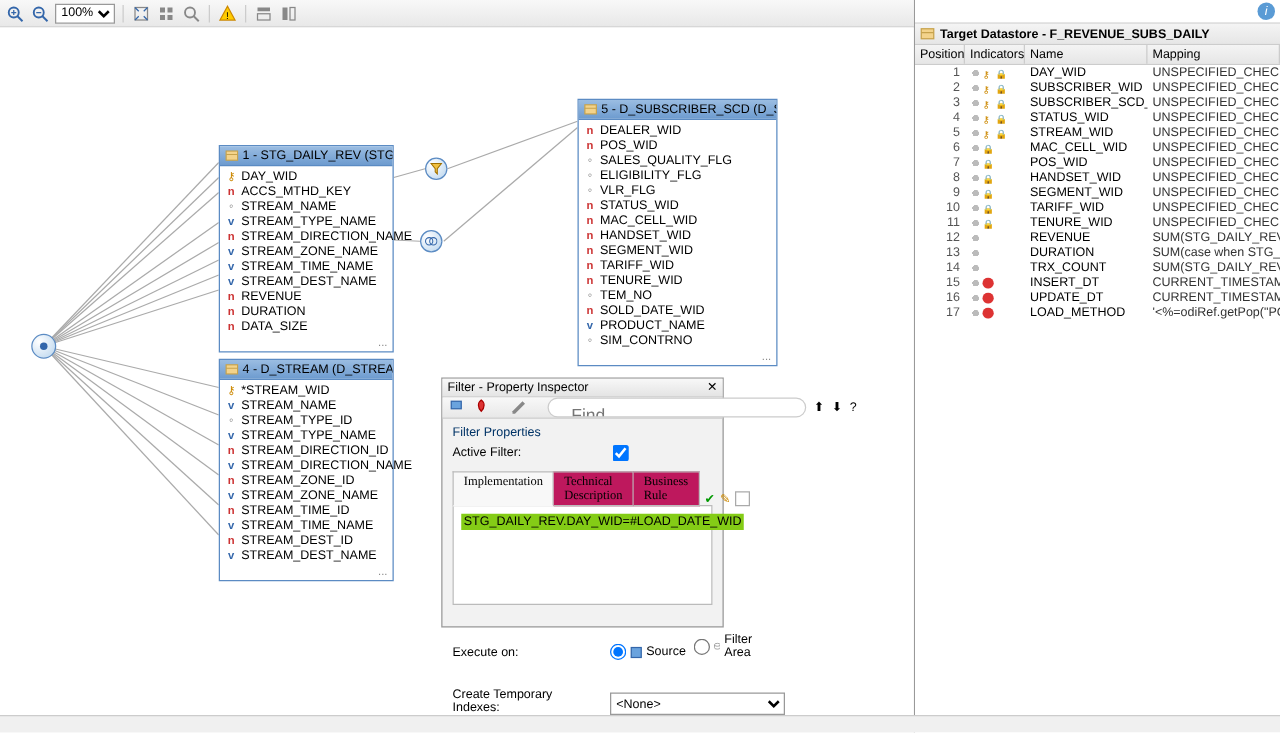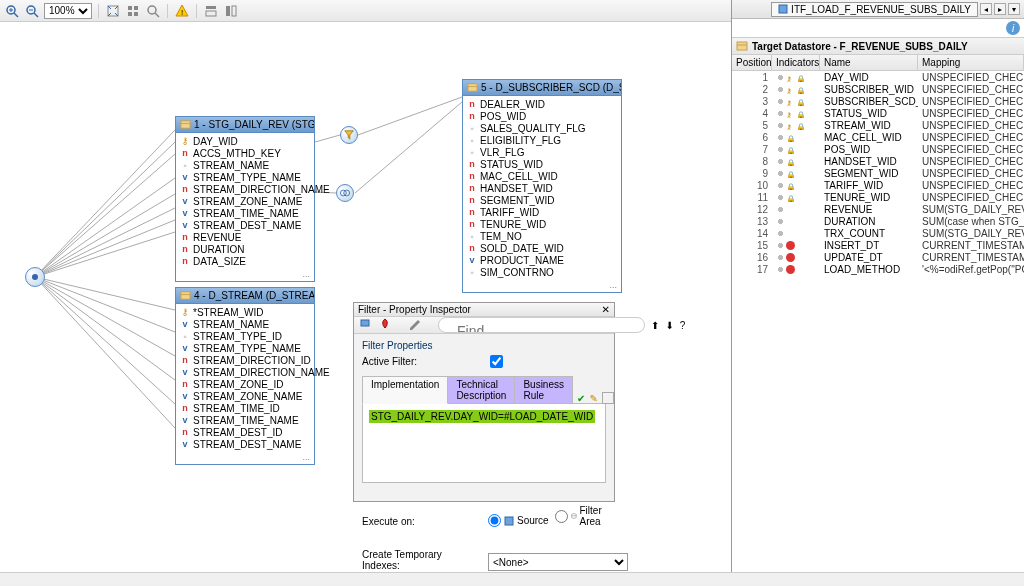--- a/index.html
+++ b/index.html
@@ -38,21 +38,21 @@
 .insp-tb { height: 22px; background: linear-gradient(#f8f8f8,#e8e8e8); border-bottom: 1px solid #ccc; display: flex; align-items: center; padding: 0 4px; gap: 6px; }
 .insp-tb .tb-btn { width: 16px; height: 16px; }
 .find-in { flex: 1; height: 16px; border: 1px solid #ccc; border-radius: 8px; padding: 12px 6px 0 18px; font-size: 14px; color: #888; background: #fff; position: relative; }
 .find-wrap { position: relative; flex: 1; display: flex; }
 .find-wrap::before { content: "🔍"; position: absolute; left: 4px; top: 2px; font-size: 9px; opacity: 0.55; }
 .insp-body { padding: 6px 8px; flex: 1; }
 .fieldset-label { color: #003366; font-size: 10px; margin-bottom: 4px; }
 .form-row { display: flex; align-items: center; gap: 8px; margin: 4px 0; }
 .form-label { min-width: 120px; }
 .tabs { display: flex; margin-top: 4px; }
-.tab { padding: 2px 8px; border: 1px solid #bbb; background: #c4b5fd; font-size: 10px; }
+.tab { padding: 2px 8px; border: 1px solid #bbb; background: #be185d; font-size: 10px; }
 .tab.active { background: #f8f8f8; border-bottom-color: #f8f8f8; }
 .tab + .tab { border-left: none; }
 .tab-actions { margin-left: auto; display: flex; align-items: center; gap: 4px; padding: 0 4px; }
 .tab-panel { border: 1px solid #bbb; background: #fff; margin-top: -1px; padding: 6px; min-height: 80px; }
 .hl-expr { background: #84cc16; padding: 1px 2px; display: inline-block; }
 .exec-row { display: flex; align-items: flex-end; gap: 6px; margin-top: 22px; }
 .radio { display: inline-flex; align-items: center; gap: 3px; }
 .radio input { margin: 0; }
 .combo { height: 18px; border: 1px solid #999; background: #fff; font-size: 10px; min-width: 140px; }
 
@@ -373,21 +373,21 @@
               <path d="M1 1 L11 1 L7 6 L7 11 L5 9 L5 6 Z" fill="#f0c040" stroke="#a07000"></path>
             </svg>
         </div>
         <div class="node-circle small" style="left:336px;top:162px;">
           <svg viewBox="0 0 12 12">
               <circle cx="4" cy="6" r="3.5" fill="none" stroke="#36a"></circle>
               <circle cx="8" cy="6" r="3.5" fill="none" stroke="#36a"></circle>
             </svg>
         </div>
 
-        <div class="inspector" style="left:353px;top:280px;width:262px;height:200px;">
+        <div class="inspector" style="left:353px;top:280px;width:226px;height:200px;">
           <div class="insp-title">
             <span>Filter - Property Inspector</span>
             <span class="insp-close">✕</span>
           </div>
           <div class="insp-tb">
             <span class="tb-btn">
                 <svg viewBox="0 0 14 14">
                   <rect x="3" y="2" width="8" height="6" fill="#6aa3de" stroke="#36a"></rect>
                 </svg>
               </span>
@@ -409,21 +409,21 @@
             <span class="tb-btn">⬆</span>
             <span class="tb-btn">⬇</span>
             <span class="tb-btn">?</span>
           </div>
           <div class="insp-body">
             <div class="fieldset-label">Filter Properties</div>
             <div class="form-row">
               <span class="form-label">Active Filter:</span>
               <input type="checkbox" checked="" style="">
             </div>
-            <div style="display:flex;align-items:flex-end;">
+            <div style="display:flex;align-items:flex-end;font-family:Liberation Serif, serif;">
               <div class="tabs">
                 <div class="tab active">Implementation</div>
                 <div class="tab">Technical Description</div>
                 <div class="tab">Business Rule</div>
               </div>
               <div class="tab-actions">
                 <span style="color:#090;">✔</span>
                 <span style="color:#c80;">✎</span>
                 <span style="border:1px solid #aaa;width:12px;height:12px;display:inline-block;"></span>
               </div>
@@ -457,31 +457,20 @@
         </div>
       </div>
     </div>
 
     <div class="hscroll">
       <div class="hscroll-thumb"></div>
     </div>
   </div>
 
   <div class="right-panel">
-    <div class="right-tabs">
-      <span class="doc-tab">
-        <svg width="10" height="10" viewBox="0 0 10 10">
-            <rect x="1" y="1" width="8" height="8" fill="#6aa3de" stroke="#36a"></rect>
-          </svg>
-        <span>ITF_LOAD_F_REVENUE_SUBS_DAILY</span>
-      </span>
-      <span class="nav-arrow">◂</span>
-      <span class="nav-arrow">▸</span>
-      <span class="nav-arrow">▾</span>
-    </div>
     <div style="display:flex;justify-content:flex-end;border-bottom:1px solid #ccc;">
       <span class="info-btn">i</span>
     </div>
     <div class="target-header">
       <svg width="12" height="12" viewBox="0 0 12 12">
           <rect x="1" y="2" width="10" height="8" fill="#f3d38b" stroke="#c6a24c"></rect>
           <line x1="1" y1="5" x2="11" y2="5" stroke="#c6a24c"></line>
         </svg>
       <span>Target Datastore - F_REVENUE_SUBS_DAILY</span>
     </div>

